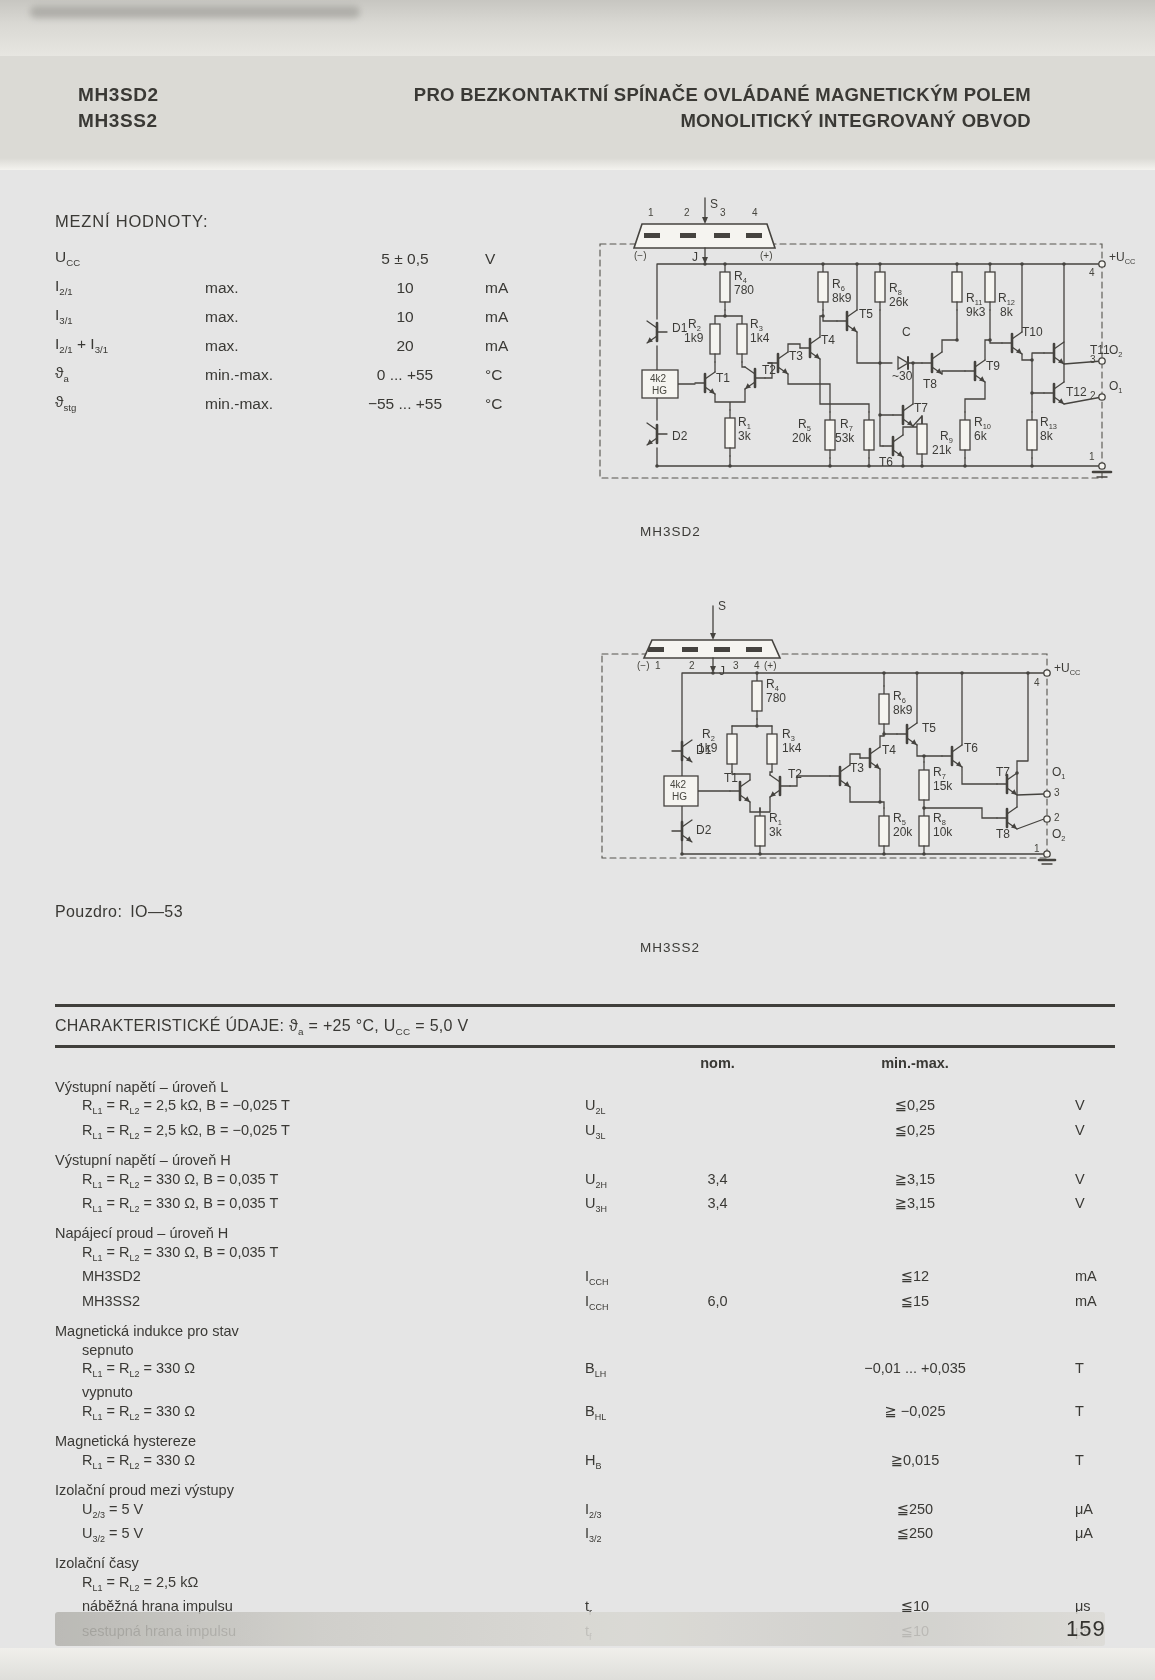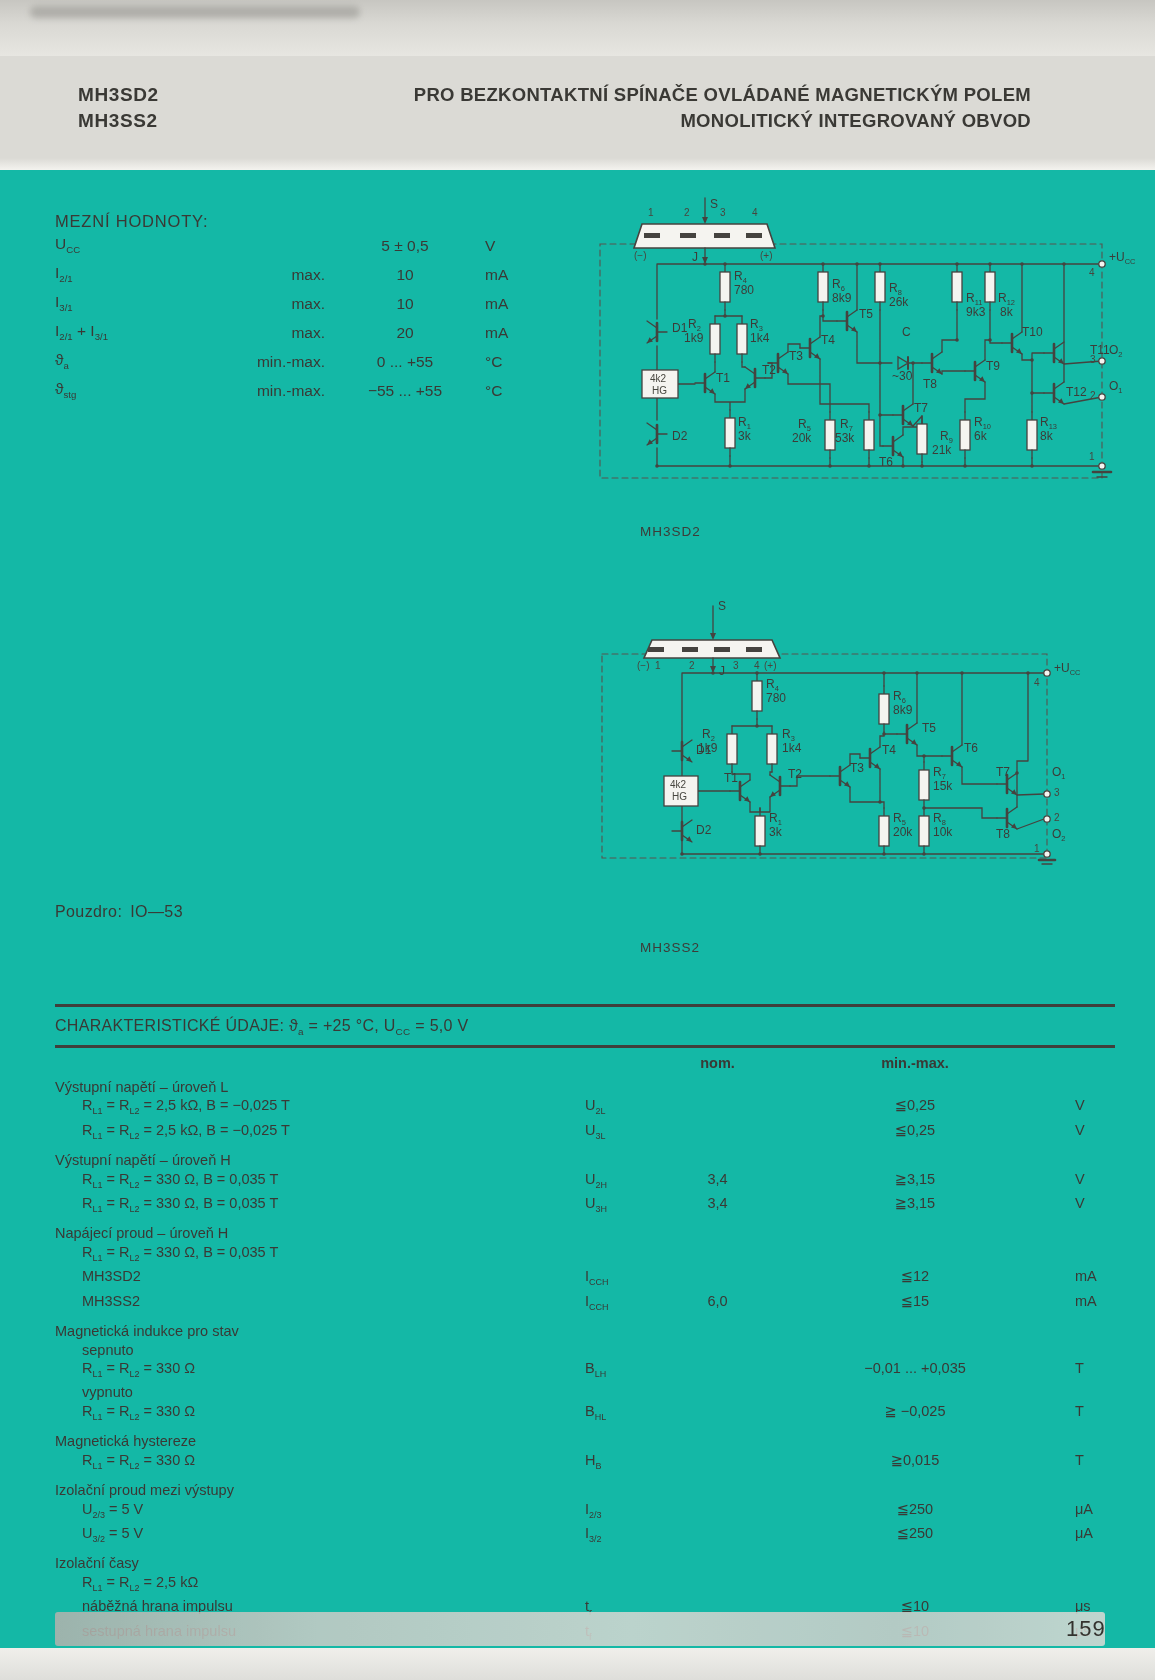--- a/index.html
+++ b/index.html
@@ -1,16 +1,16 @@
 <!DOCTYPE html>
 <html><head>
 <meta charset="utf-8">
 <style>
   html,body{margin:0;padding:0;background:#8f8e8a;}
-  .page{position:relative;width:1155px;height:1680px;background:#14b8a6;overflow:hidden;
+  .page{position:relative;width:1155px;height:1680px;background:#e5e5e5;overflow:hidden;
         font-family:"Liberation Sans",sans-serif;color:#3a3935;}
   .abs{position:absolute;}
   
   .scan-top{position:absolute;left:0;top:0;width:100%;height:58px;
     background:linear-gradient(180deg,#c7c6c1 0%,#d9d8d3 40%,#e8e7e2 100%);}
   .scan-smudge{position:absolute;left:30px;top:6px;width:330px;height:12px;background:#a7a6a1;
     border-radius:6px;filter:blur(3px);opacity:.8;}
   .header-band{position:absolute;left:0;top:56px;width:100%;height:104px;background:#dbdad5;}
   .header-band::after{content:"";position:absolute;left:0;bottom:-10px;width:100%;height:12px;
     background:linear-gradient(180deg,#dbdad5,#f4f3ef);}
@@ -18,23 +18,23 @@
     background:linear-gradient(90deg,#b4b3ae 0%,#cdccc7 25%,#d9d8d3 55%,#cfceca 80%,#dcdbd6 100%);
     opacity:.85;filter:blur(.4px);}
   .scan-bottom{position:absolute;left:0;top:1648px;width:100%;height:32px;
     background:linear-gradient(180deg,#f0efeb, #dededa);}
   
   .part-numbers{left:78px;top:82px;font-size:19px;font-weight:bold;line-height:26px;letter-spacing:.6px;}
   .title{top:82px;right:124px;text-align:right;font-size:18.5px;font-weight:bold;line-height:26px;letter-spacing:.3px;}
   
   .limits{left:55px;top:212px;width:520px;}
   .limits-heading{font-size:16.5px;letter-spacing:.8px;}
-  .lim-rows{}
+  .lim-rows{margin-top:13px;}
   .lim-row{display:grid;grid-template-columns:150px 120px 160px 70px;height:29px;align-items:center;font-size:15.5px;}
-  .lim-row .c2{text-align:right;}
+  .lim-row .c2{text-align:left;}
   .lim-row .c3{text-align:center;}
   sub{font-size:.62em;}
   
   .schem{position:absolute;}
   .schem svg{position:absolute;left:0;top:0;}
   .dlab-layer{position:absolute;left:0;top:0;right:0;bottom:0;}
   .dlab{position:absolute;font-size:12px;line-height:1;white-space:nowrap;color:#3d3c38;}
   .dlab.s{font-size:10px;color:#47463f;}
   .caption{font-size:13.5px;letter-spacing:1px;color:#3d3c38;}
   .pouzdro{left:55px;top:903px;font-size:16px;letter-spacing:.4px;}

